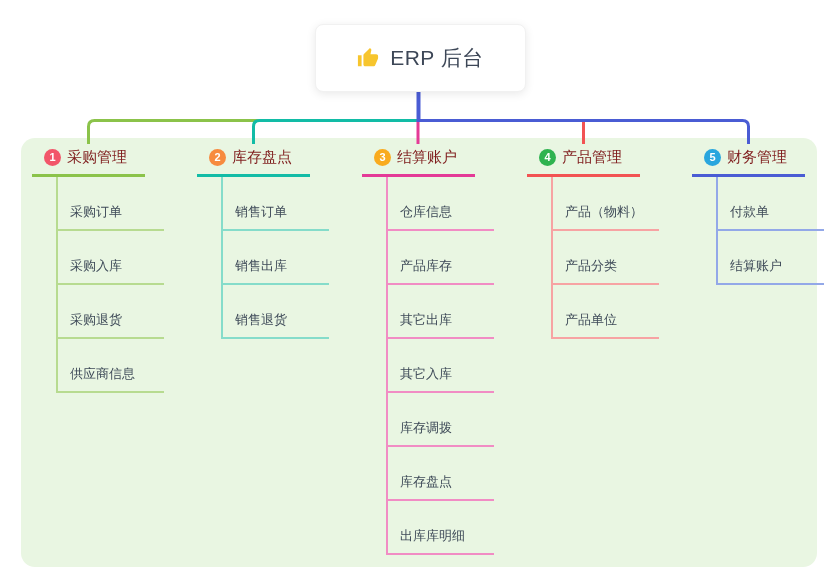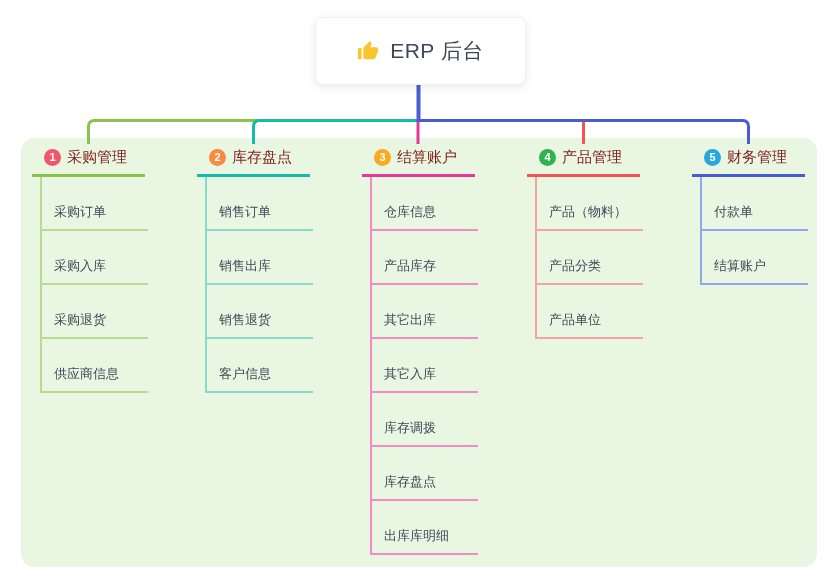--- a/index.html
+++ b/index.html
@@ -14,21 +14,21 @@
     border-radius:14px;background:#e9f6e2;
   }
   
   .connectors{
     position:absolute;left:0;top:0;width:839px;height:588px;
     pointer-events:none;
   }
   .connectors path{fill:none;stroke-linecap:butt;}
   
   .root-node{
-    position:absolute;left:315px;top:17px;width:209px;height:66px;
+    position:absolute;left:315px;top:24px;width:209px;height:66px;
     background:#ffffff;border:1px solid #f1f1f1;border-radius:8px;
     box-shadow:0 2px 10px rgba(0,0,0,.09);
     display:flex;align-items:center;justify-content:center;gap:11px;
     cursor:pointer;
   }
   .root-title{font-size:21px;font-weight:500;letter-spacing:.5px;}
   .thumb-icon{display:block;}
   
   .branch{position:absolute;top:146px;width:113px;}
   .branch-title{
@@ -36,21 +36,21 @@
     padding:0 0 6px 12px;border-bottom:3px solid var(--main);
     height:22px;line-height:22px;cursor:pointer;
   }
   .badge{
     flex:0 0 auto;width:17px;height:17px;border-radius:50%;
     background:var(--badge);color:#fff;font-size:11px;font-weight:bold;
     display:flex;align-items:center;justify-content:center;line-height:17px;
   }
   .branch-label{font-size:15px;font-weight:500;color:#7f1d1d;white-space:nowrap;}
   .children{
-    margin-left:8px;border-left:2px solid var(--light);
+    margin-left:24px;border-left:2px solid var(--light);
   }
   .child{
     display:block;width:max-content;min-width:84px;
     padding:26px 10px 8px 12px;border-bottom:2px solid var(--light);
     font-size:13px;line-height:18px;color:#3e4a58;white-space:nowrap;
     cursor:pointer;
   }
 </style>
 </head>
 <body>
@@ -90,21 +90,20 @@
 
   <div class="branch" style="left: 197px; --main: #12bca6; --light: #85dcca; --badge: #f78b3f;">
     <div class="branch-title">
       <span class="badge">2</span>
       <span class="branch-label">库存盘点</span>
     </div>
     <div class="children">
       <div class="child">销售订单</div>
       <div class="child">销售出库</div>
       <div class="child">销售退货</div>
-      <div class="child">客户信息</div>
     </div>
   </div>
 
   <div class="branch" style="left: 362px; --main: #e43a97; --light: #f18cc4; --badge: #f9ab1e;">
     <div class="branch-title">
       <span class="badge">3</span>
       <span class="branch-label">结算账户</span>
     </div>
     <div class="children">
       <div class="child">仓库信息</div>

